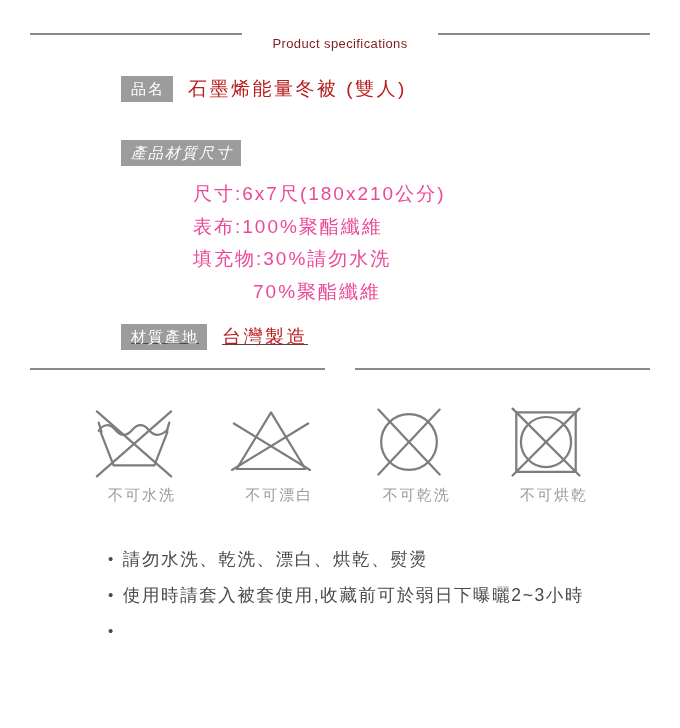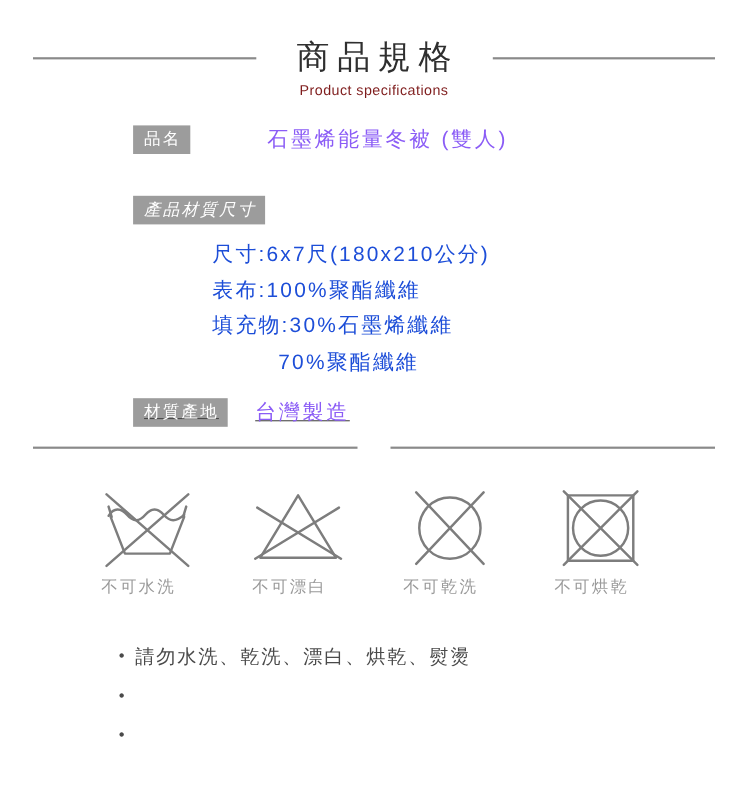--- a/index.html
+++ b/index.html
@@ -28,50 +28,50 @@
     letter-spacing: 7px; text-indent: 7px;
     line-height: 38px; white-space: nowrap;
   }
   .sec-subtitle {
     font-size: 13px; color: #7f1d1d; letter-spacing: 0.4px;
     line-height: 20px; white-space: nowrap;
   }
 
   
   .badge-row { display: flex; align-items: center; margin-left: 121px; }
-  .row-name { margin-top: 22px; gap: 45px; }
+  .row-name { margin-top: 22px; }
   .row-material { margin-top: 38px; font-style: italic; }
   .row-origin { margin-top: 16px; text-decoration: underline; }
   .badge {
     background: #9c9c9c; color: #ffffff;
     font-size: 15px; letter-spacing: 2px;
     padding: 4px 8px 4px 10px; line-height: 18px;
     white-space: nowrap;
   }
   .badge-value {
-    margin-left: 25px; font-size: 19px; letter-spacing: 2.5px;
-    color: #8b5cf6; white-space: nowrap;
+    margin-left: 15px; font-size: 19px; letter-spacing: 2.5px;
+    color: #b91c1c; white-space: nowrap;
   }
 
   
   .spec-lines { margin: 12px 0 0 193px; }
   .spec-line {
-    font-size: 19px; color: #1d4ed8; letter-spacing: 2px;
+    font-size: 19px; color: #ec4899; letter-spacing: 2px;
     line-height: 32.5px; white-space: nowrap;
   }
   .spec-line.indent { padding-left: 60px; }
 
   .washing-header { margin-top: 28px; }
 
   
   .icons-row {
     display: flex; justify-content: space-between;
     padding: 0 92px; margin-top: 24px;
   }
-  .icon-item { display: flex; flex-direction: column; align-items: flex-start; }
+  .icon-item { display: flex; flex-direction: column; align-items: flex-end; }
   .icon-item svg { width: 84px; height: 78px; display: block; }
   .icon-label {
     margin-top: 4px; font-size: 15px; color: #9a9a9a;
     letter-spacing: 2px; white-space: nowrap;
   }
 
   
   .notes { list-style: none; margin: 36px 0 0 108px; }
   .note-item {
     display: flex; align-items: flex-start;
@@ -84,39 +84,38 @@
   }
 </style>
 </head>
 <body>
 
 <div class="page">
 
   <div class="sec-header">
     <div class="rule"></div>
     <div class="sec-title-stack">
-      <div class="sec-title">商品規格</div>
       <div class="sec-subtitle">Product specifications</div>
     </div>
     <div class="rule"></div>
   </div>
 
   <div class="badge-row row-name">
     <span class="badge">品名</span>
     <span class="badge-value">石墨烯能量冬被 (雙人)</span>
   </div>
 
   <div class="badge-row row-material">
     <span class="badge">產品材質尺寸</span>
   </div>
 
   <div class="spec-lines">
     <div class="spec-line">尺寸:6x7尺(180x210公分)</div>
     <div class="spec-line">表布:100%聚酯纖維</div>
-    <div class="spec-line">填充物:30%石墨烯纖維</div>
+    <div class="spec-line">填充物:30%請勿水洗</div>
     <div class="spec-line indent">70%聚酯纖維</div>
   </div>
 
   <div class="badge-row row-origin">
     <span class="badge">材質產地</span>
     <span class="badge-value">台灣製造</span>
   </div>
 
   <div class="sec-header washing-header">
     <div class="rule"></div>
@@ -176,19 +175,20 @@
 
   </div>
 
   <ul class="notes">
     <li class="note-item">
       <span class="bullet">•</span>
       <span>請勿水洗、乾洗、漂白、烘乾、熨燙</span>
     </li>
     <li class="note-item">
       <span class="bullet">•</span>
+      <span>使用時請套入被套使用,收藏前可於弱日下曝曬2~3小時</span>
     </li>
     <li class="note-item">
       <span class="bullet">•</span>
     </li>
   </ul>
 
 </div>
 
 </body></html>

